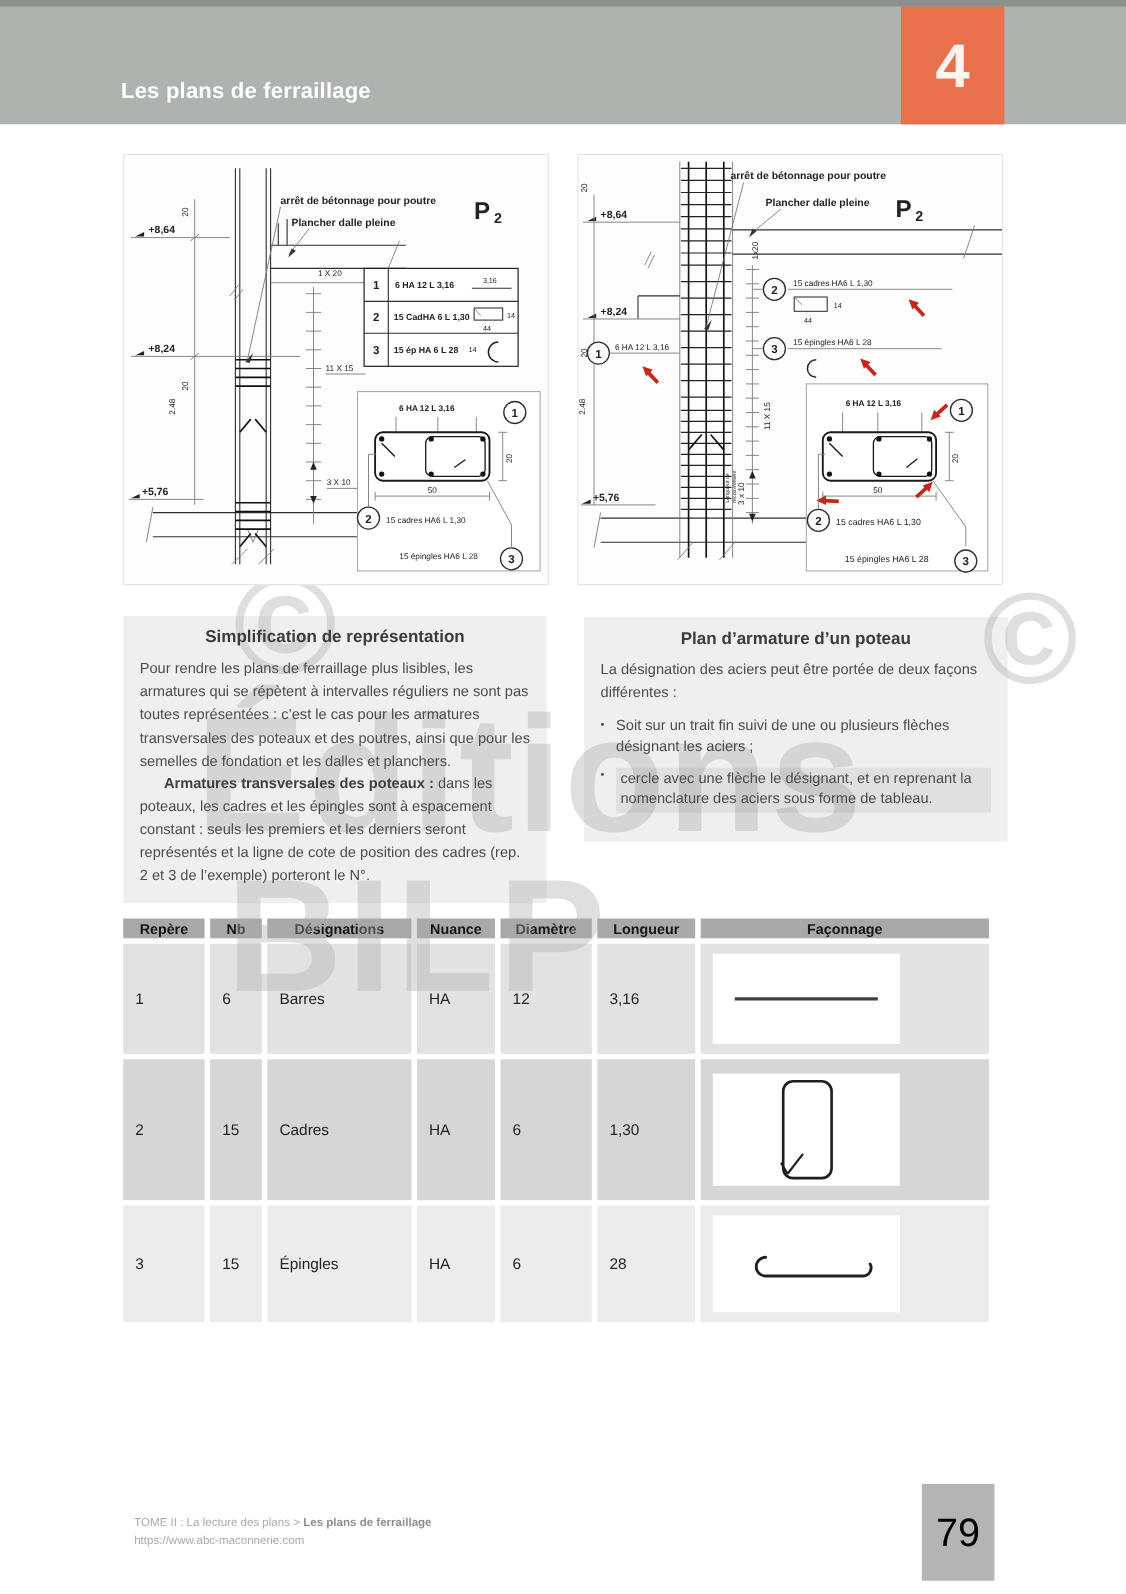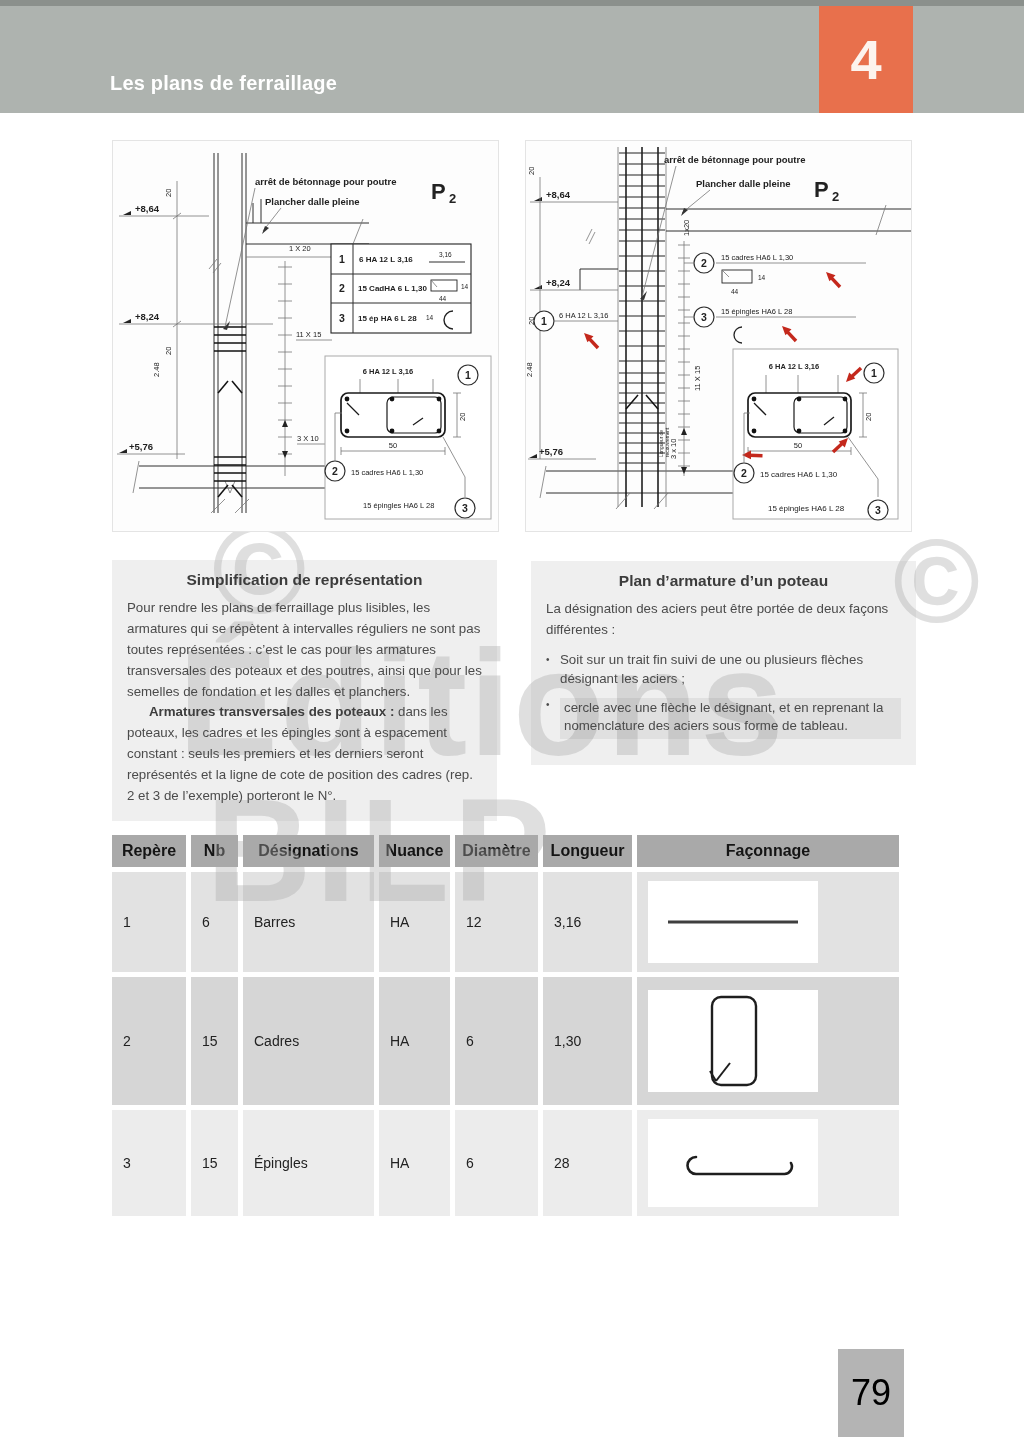--- a/index.html
+++ b/index.html
@@ -31,21 +31,21 @@
   .tsec p{position:relative;z-index:4;margin:0;font-size:13.3px;line-height:1.57;color:#4b4b4b;}
   .tsec .li{position:relative;z-index:4;display:flex;font-size:13.3px;line-height:1.42;color:#4b4b4b;margin-top:7px;}
   .tsec .blt{width:14px;flex:none;font-size:10px;padding-top:2px;color:#4b4b4b;}
   .tsec .btext{flex:1;}
   .bold{font-weight:bold;color:#3e3e3e;margin-left:22px;}
   .intro-gap{margin-bottom:10px !important;}
   .hl{display:block;background:rgba(0,0,0,0.058);padding:1px 4px 3px 4px;margin-top:2px;}
   
   .ntable-wrap{position:absolute;left:107px;top:830px;z-index:2;}
   table.ntable{border-collapse:separate;border-spacing:5px;}
-  table.ntable th{background:#a9a9a9;height:32px;font-size:16px;font-weight:bold;color:#141414;padding:0 6px;}
+  table.ntable th{background:#a9a9a9;height:18px;font-size:13px;font-weight:bold;color:#141414;padding:0 6px;}
   table.ntable td{font-size:14px;color:#222;vertical-align:middle;padding-left:11px;}
   table.ntable .r1 td{background:#e2e2e2;height:98px;}
   table.ntable .r2 td{background:#d6d6d6;height:126px;}
   table.ntable .r3 td{background:#ececec;height:104px;}
   .c-rep{width:62px;} .c-nb{width:35px;} .c-des{width:119px;} .c-nu{width:59px;}
   .c-di{width:71px;} .c-lo{width:77px;margin-top:44px;} .c-fa{width:250px;}
   td.fcell{padding:0 0 0 2px;}
   .ct{position:relative;z-index:4;}
   .shapebox{position:relative;z-index:4;background:#ffffff;width:170px;display:flex;align-items:center;justify-content:center;}
   .sb1{height:82px;} .sb2{height:102px;} .sb3{height:88px;}
@@ -494,17 +494,21 @@
             <svg width="150" height="44" viewBox="0 0 150 44">
               <path d="M38,16 a8.5,8.5 0 1 0 0,17 H126 a7.5,7.5 0 0 0 7,-11" fill="none" stroke="#1e1e1e" stroke-width="2.6" stroke-linecap="round"></path>
             </svg>
           </div>
         </td>
       </tr>
     </tbody>
       </table>
   </div>
 
+  <div class="footer">
+    <div><span>TOME II : La lecture des plans &gt; </span><span class="fbold">Les plans de ferraillage</span></div>
+    <div>https://www.abc-maconnerie.com</div>
+  </div>
   <div class="pagenum-box">
     <span>79</span>
   </div>
 
 </div>
 
 </body></html>

